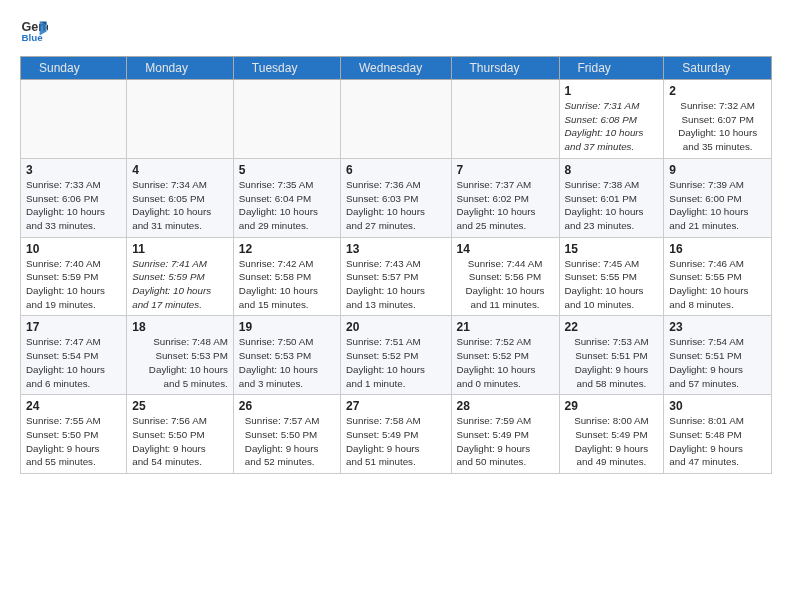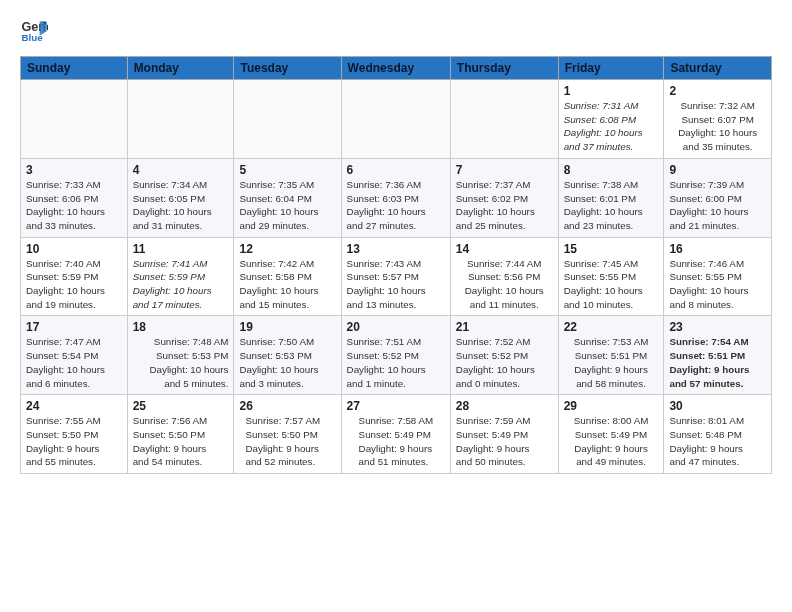--- a/index.html
+++ b/index.html
@@ -51,25 +51,25 @@
       font-size: 15px;
       color: #555;
     }
     .calendar {
       width: 100%;
       border-collapse: collapse;
       font-size: 10.5px;
     }
     .calendar th {
       background-color: #2575c4;
-      color: #0f172a;
+      color: #e5e5e5;
       text-align: left;
-      padding: 4px 6px;
+      padding: 4px 18px;
       font-size: 12px;
-      font-weight: bold;
+      font-weight: normal;
       border: 1px solid #aaa;
     }
     .calendar td {
       vertical-align: top;
       border: 1px solid #ccc;
       padding: 4px 5px;
       width: 113px;
       height: 78px;
       background: #fff;
     }
@@ -292,21 +292,21 @@
           </td>
           <td>
             <span class="day-number">22</span>
             <div class="day-info" style="white-space: pre-line; text-align: center;">Sunrise: 7:53 AM
 Sunset: 5:51 PM
 Daylight: 9 hours
 and 58 minutes.</div>
           </td>
           <td>
             <span class="day-number">23</span>
-            <div class="day-info" style="white-space: pre-line; font-weight: bold;">Sunrise: 7:54 AM
+            <div class="day-info" style="white-space: pre-line;">Sunrise: 7:54 AM
 Sunset: 5:51 PM
 Daylight: 9 hours
 and 57 minutes.</div>
           </td>
         </tr>
         <tr>
           <td>
             <span class="day-number">24</span>
             <div class="day-info" style="white-space: pre-line;">Sunrise: 7:55 AM
 Sunset: 5:50 PM
@@ -322,21 +322,21 @@
           </td>
           <td>
             <span class="day-number">26</span>
             <div class="day-info" style="white-space: pre-line; margin-left: 6px;">Sunrise: 7:57 AM
 Sunset: 5:50 PM
 Daylight: 9 hours
 and 52 minutes.</div>
           </td>
           <td>
             <span class="day-number">27</span>
-            <div class="day-info" style="white-space: pre-line; margin-left: 12px;">Sunrise: 7:58 AM
+            <div class="day-info" style="white-space: pre-line;">Sunrise: 7:58 AM
 Sunset: 5:49 PM
 Daylight: 9 hours
 and 51 minutes.</div>
           </td>
           <td>
             <span class="day-number">28</span>
             <div class="day-info" style="white-space: pre-line;">Sunrise: 7:59 AM
 Sunset: 5:49 PM
 Daylight: 9 hours
 and 50 minutes.</div>

